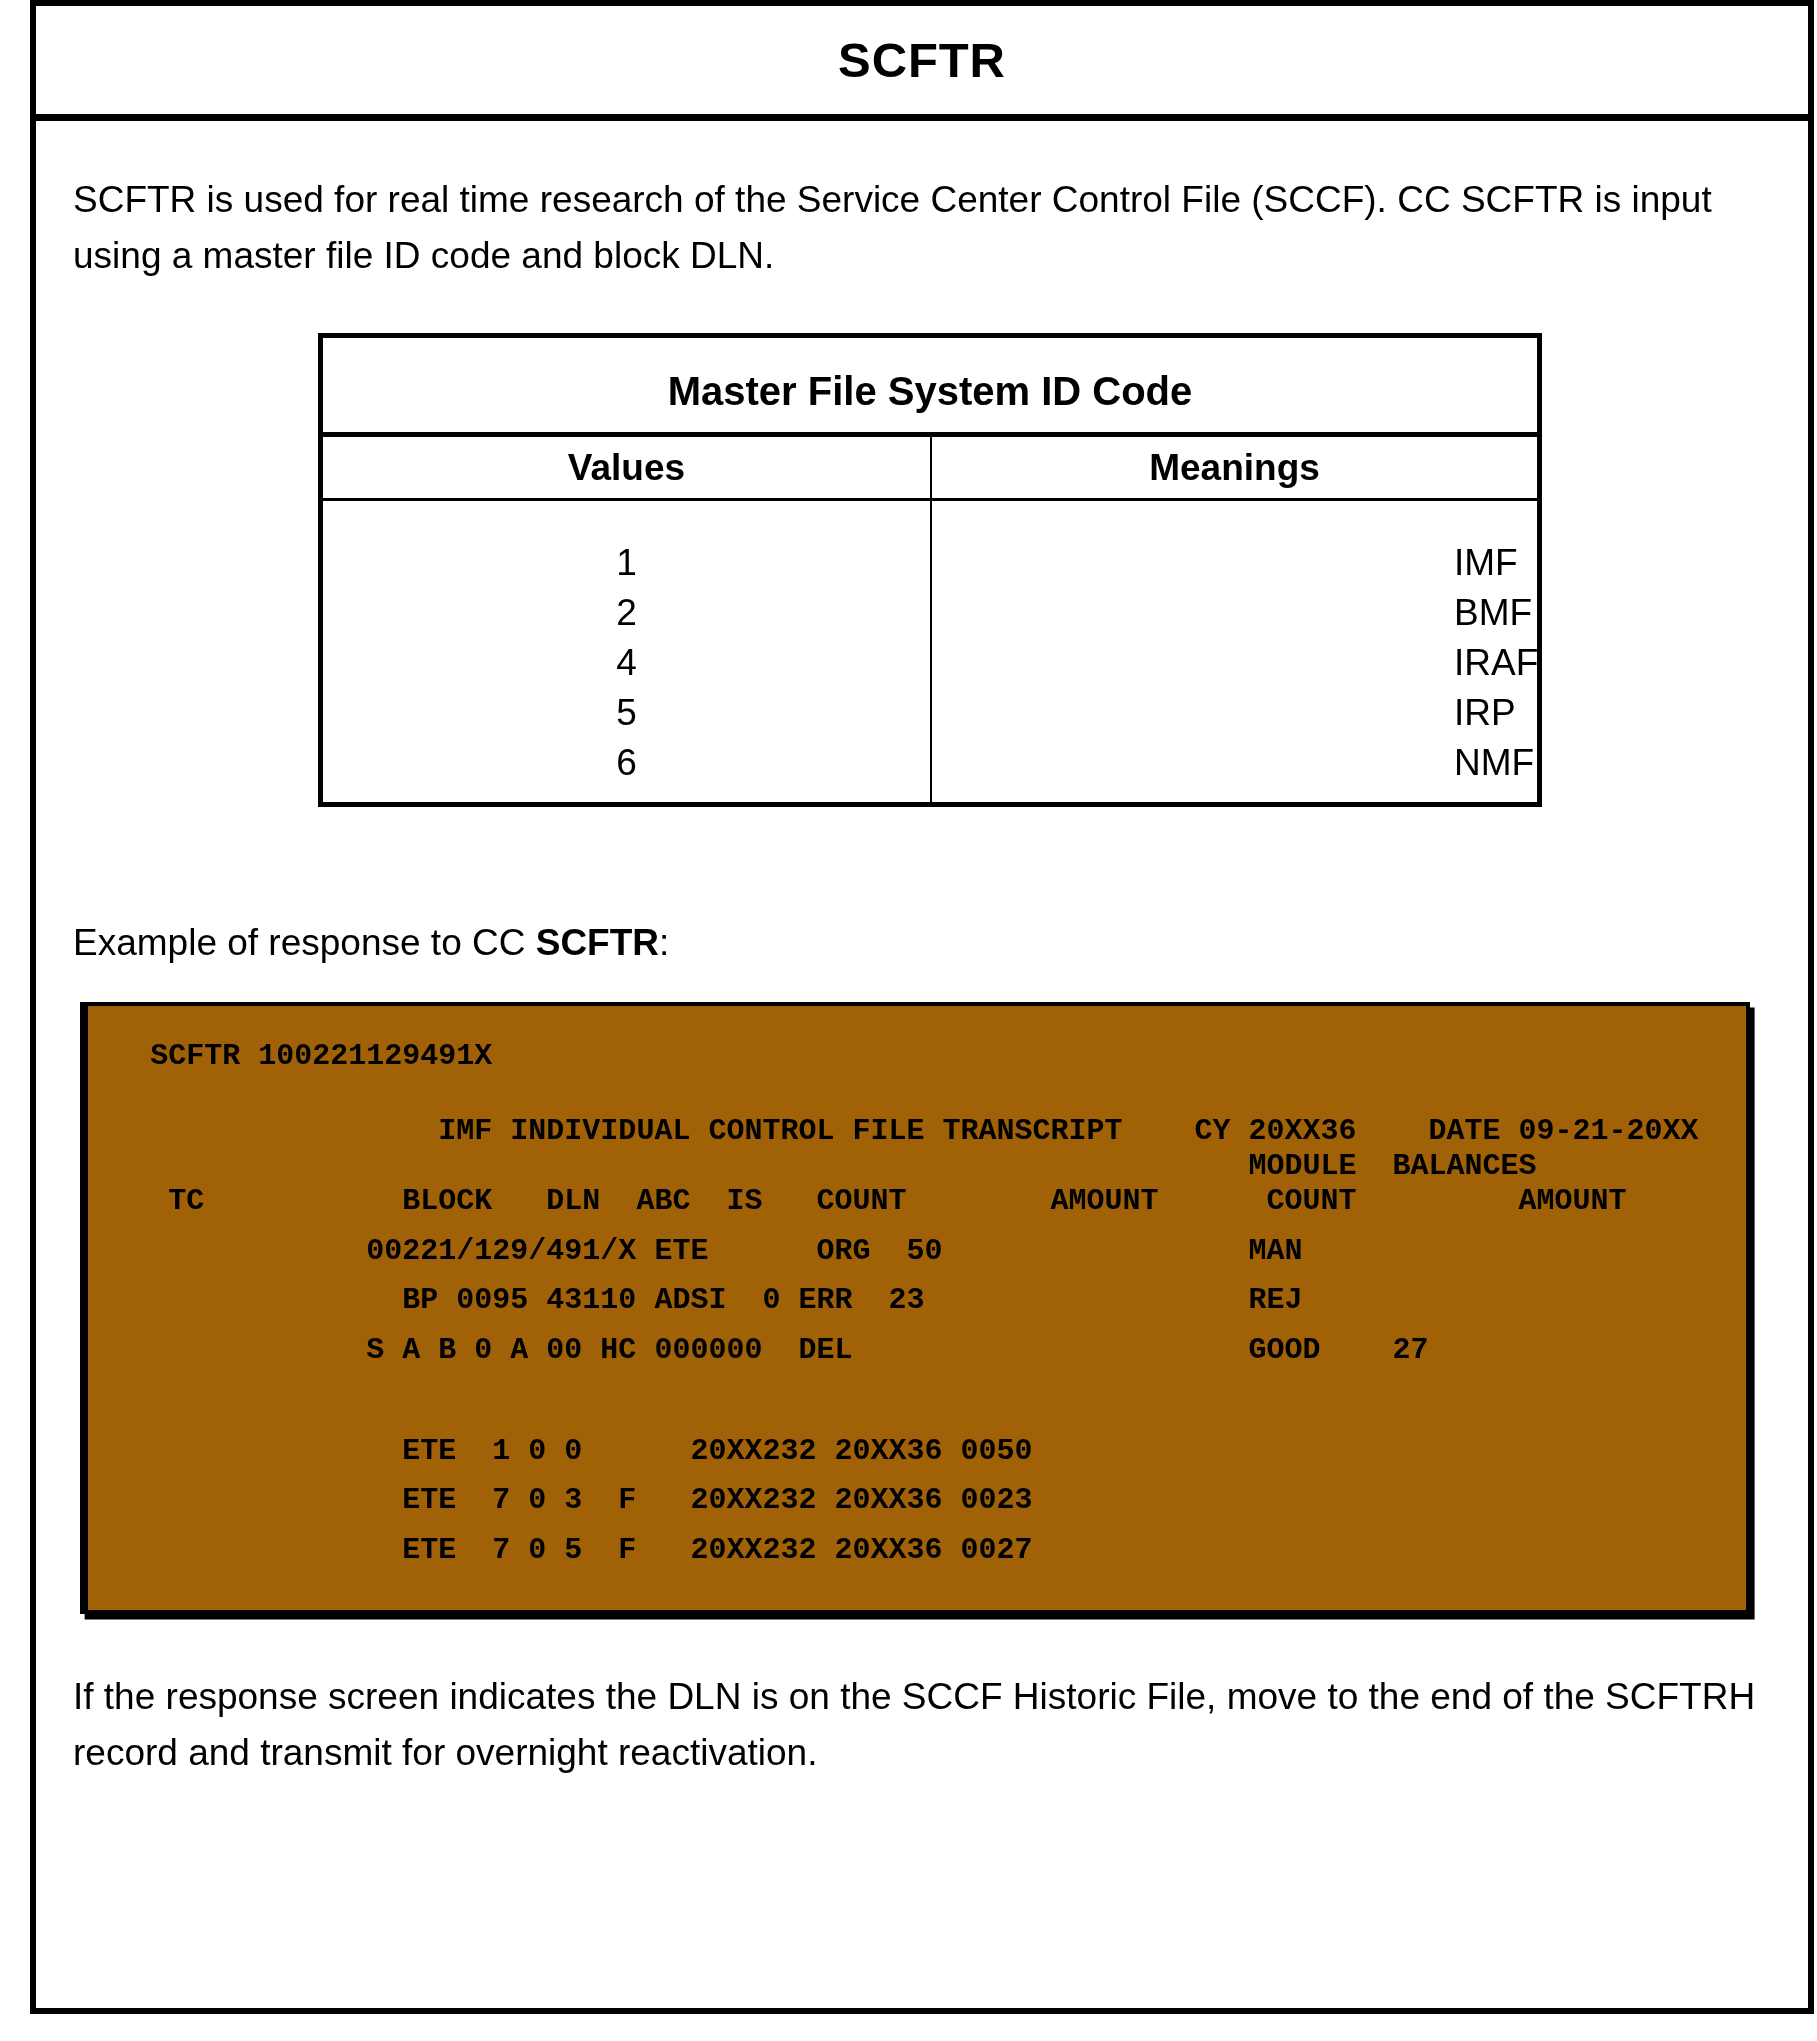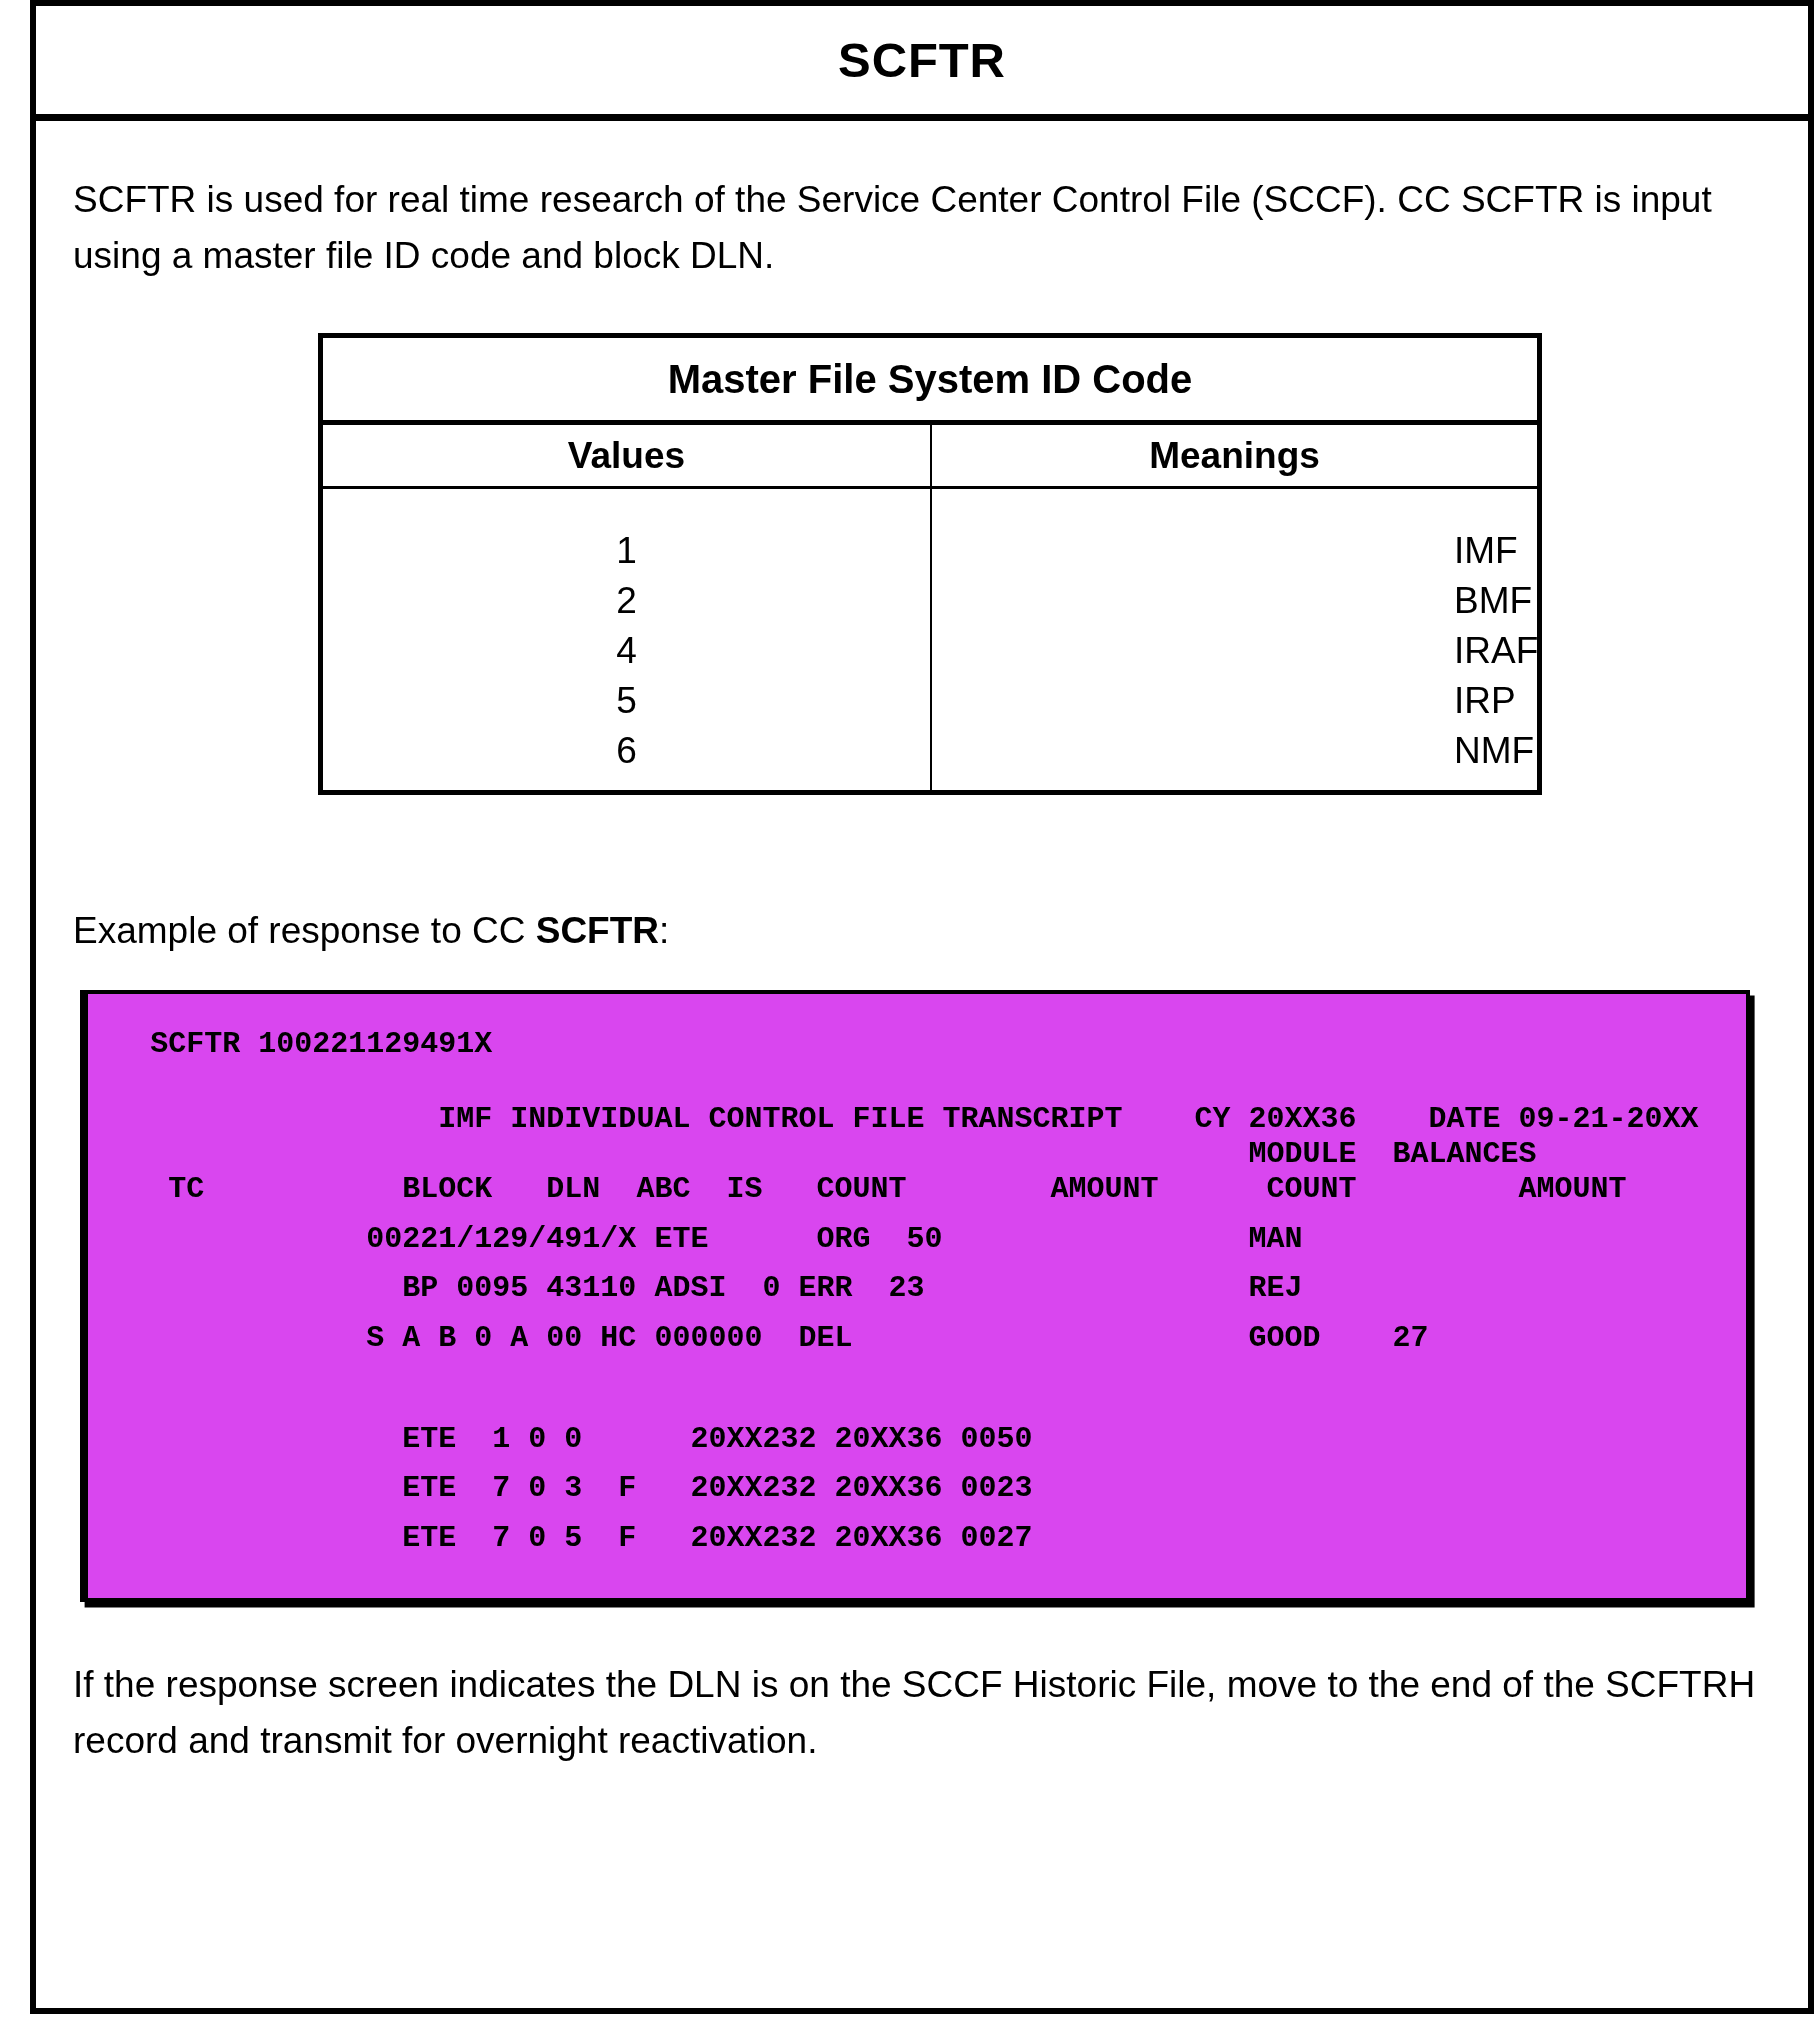--- a/index.html
+++ b/index.html
@@ -52,20 +52,21 @@
   }
   .t-title {
     box-sizing: border-box;
     height: 87px;
     border-bottom: 5.5px solid #000000;
     display: flex;
     align-items: center;
     justify-content: center;
     font-size: 40px;
     font-weight: bold;
+    margin-top: 12px;
   }
   .t-cols {
     box-sizing: border-box;
     display: flex;
     height: 64px;
     border-bottom: 3.7px solid #000000;
   }
   .t-cols .cell {
     box-sizing: border-box;
     width: 50%;
@@ -100,21 +101,21 @@
   
   .terminal {
     box-sizing: border-box;
     margin-top: 27.4px;
     margin-left: 7.3px;
     width: 1670px;
     height: 612px;
     border: 4.6px solid #000000;
     border-left-width: 8.2px;
     box-shadow: 4.6px 5.5px 0 #000000;
-    background: #d946ef;
+    background: #a16207;
     overflow: hidden;
   }
   .term-inner {
     padding: 33px 12.8px 18.3px 62px;
     font-family: "Liberation Mono", monospace;
     font-size: 30px;
     font-weight: bold;
   }
   .tl {
     white-space: pre;

